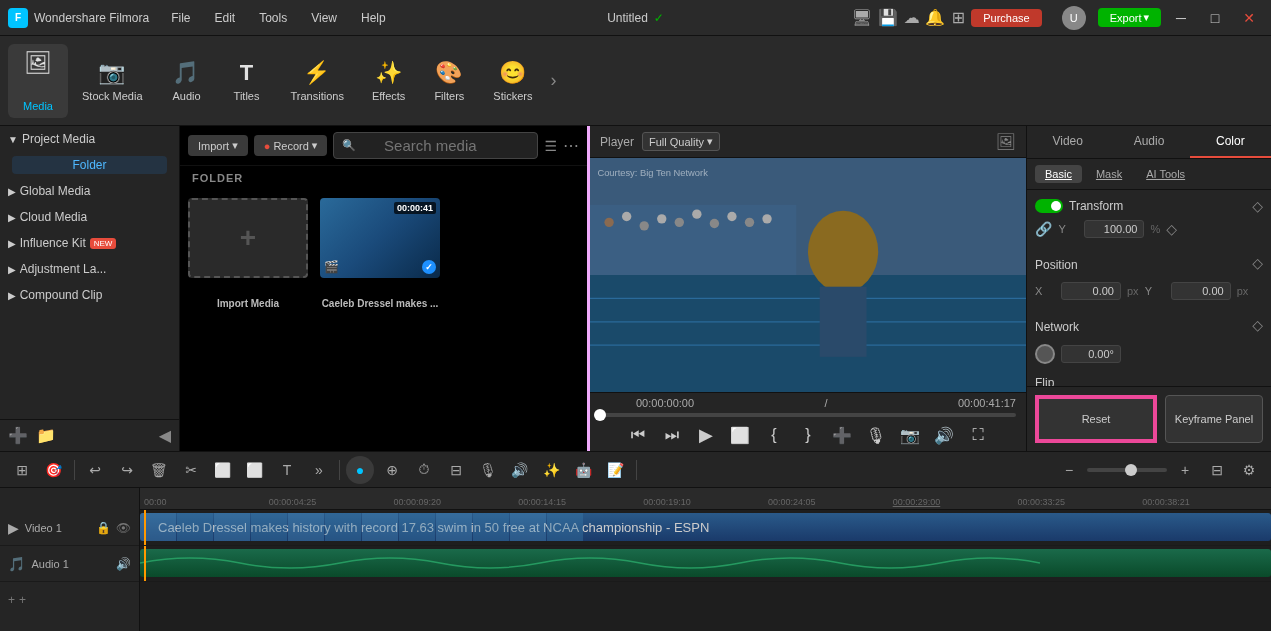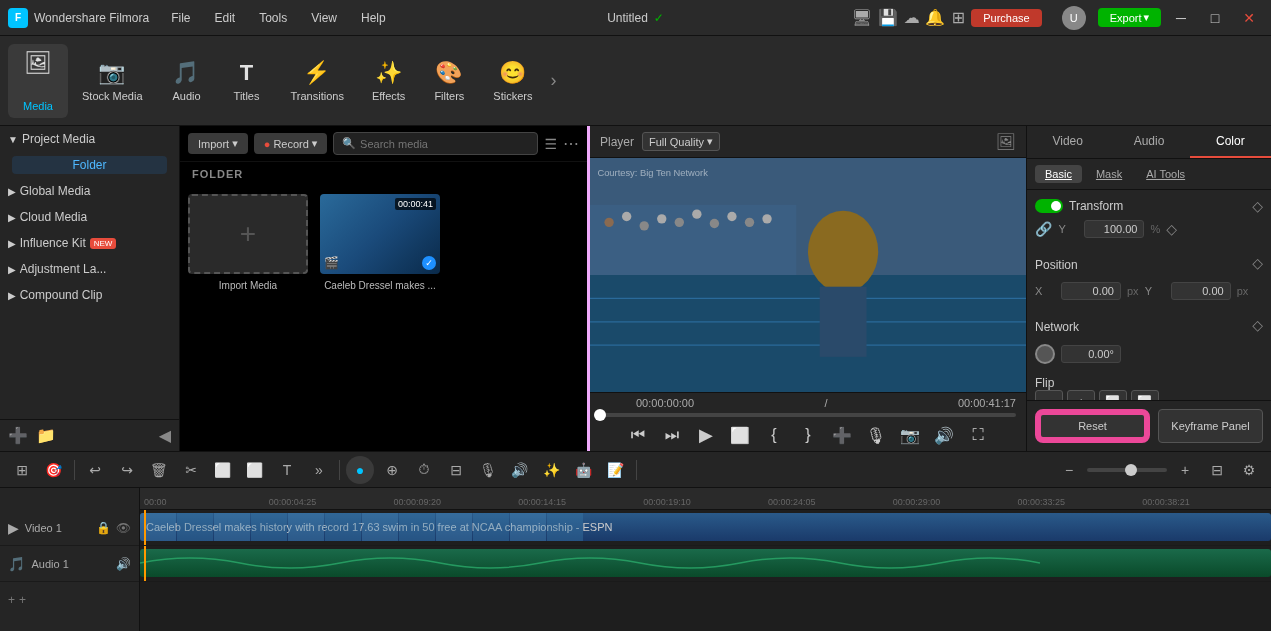--- a/index.html
+++ b/index.html
@@ -140,32 +140,33 @@
     .record-btn {
       background: #3a3a3a; border: none; color: #ccc; padding: 4px 10px;
       border-radius: 4px; cursor: pointer; font-size: 11px;
       display: flex; align-items: center; gap: 3px;
     }
     .search-box {
       flex: 1; background: #222; border: 1px solid #444; border-radius: 4px;
       padding: 4px 8px; color: #ccc; font-size: 11px; display: flex; align-items: center; gap: 4px;
     }
     .search-box input {
-      background: none; border: none; color: #ccc; font-size: 11px; outline: none; width: 100%;
+      background: none; border: none; color: #ccc; font-size: 15px; outline: none; width: 100%; margin-left: 24px;
     }
     .folder-header {
       padding: 6px 12px; font-size: 11px; color: #888; font-weight: bold;
       letter-spacing: 1px;
     }
     .media-grid {
       display: flex; flex-wrap: wrap; padding: 8px; gap: 12px; flex: 1;
     }
     .media-item {
-      display: flex; flex-direction: column; align-items: center; gap: 6px;
+      display: flex; flex-direction: column; align-items: center; gap: 20px;
       cursor: pointer;
+      font-weight: bold;
     }
     .media-thumb {
       width: 120px; height: 80px; background: #3a3a3a; border-radius: 4px;
       display: flex; align-items: center; justify-content: center;
       position: relative; overflow: hidden;
     }
     .media-thumb.import-placeholder {
       border: 2px dashed #555; background: #2a2a2a;
     }
     .media-thumb.import-placeholder .plus { font-size: 28px; color: #555; }
@@ -293,22 +294,22 @@
     .flip-buttons { display: flex; gap: 4px; flex-wrap: wrap; }
     .flip-btn {
       width: 28px; height: 24px; background: #333; border: 1px solid #555;
       border-radius: 3px; color: #aaa; cursor: pointer; font-size: 12px;
       display: flex; align-items: center; justify-content: center;
     }
     .right-bottom {
       padding: 8px; border-top: 1px solid #111; display: flex; gap: 8px;
     }
     .reset-btn {
-      flex: 1; background: #333; border: 6px solid #ec4899; color: #ccc;
-      padding: 5px; border-radius: 8px; cursor: pointer; font-size: 11px;
+      flex: 1; background: #333; border: 4px solid #ec4899; color: #ccc;
+      padding: 14px; border-radius: 0; cursor: pointer; font-size: 11px;
     }
     .keyframe-panel-btn {
       flex: 1; background: #333; border: 1px solid #555; color: #ccc;
       padding: 5px; border-radius: 4px; cursor: pointer; font-size: 11px;
     }
     .rotate-container { display: flex; align-items: center; gap: 6px; }
     .rotate-dial {
       width: 20px; height: 20px; background: #555; border-radius: 50%;
       border: 2px solid #888; flex-shrink: 0;
     }
@@ -708,28 +709,28 @@
     </div>
     <div class="timeline-tracks">
       <div class="time-ruler">
         <div style="display:flex;width:100%;padding:0 4px;gap:0;">
           <span style="font-size:9px;color:#666;flex:1;">00:00</span>
           <span style="font-size:9px;color:#666;flex:1;">00:00:04:25</span>
           <span style="font-size:9px;color:#666;flex:1;">00:00:09:20</span>
           <span style="font-size:9px;color:#666;flex:1;">00:00:14:15</span>
           <span style="font-size:9px;color:#666;flex:1;">00:00:19:10</span>
           <span style="font-size:9px;color:#666;flex:1;">00:00:24:05</span>
-          <span style="font-size:9px;color:#666;flex:1;">00:00:29:00</span>
+          <span style="font-size:9px;color:#666;flex:1;text-decoration:underline;">00:00:29:00</span>
           <span style="font-size:9px;color:#666;flex:1;">00:00:33:25</span>
           <span style="font-size:9px;color:#666;flex:1;">00:00:38:21</span>
         </div>
       </div>
       <div class="track-row" style="position:relative;">
         <div style="position:absolute;left:0;top:3px;right:0;height:28px;background:linear-gradient(180deg,#2a5a8a,#1a3a6a);border-radius:3px;overflow:hidden;display:flex;align-items:center;padding:0 6px;">
-          <span style="font-size:11px;color:#ccc;white-space:nowrap;overflow:hidden;">Caeleb Dressel makes history with record 17.63 swim in 50 free at NCAA championship - ESPN</span>
+          <span style="font-size:13px;color:#ccc;white-space:nowrap;overflow:hidden;margin-left:12px;">Caeleb Dressel makes history with record 17.63 swim in 50 free at NCAA championship - ESPN</span>
 
           <div style="position:absolute;top:0;left:0;right:0;bottom:0;display:flex;gap:1px;overflow:hidden;opacity:0.4;pointer-events:none;">
             <div style="width:36px;height:28px;background:#4a8ab8;flex-shrink:0;"></div>
             <div style="width:36px;height:28px;background:#3a7aaa;flex-shrink:0;"></div>
             <div style="width:36px;height:28px;background:#4a8ab8;flex-shrink:0;"></div>
             <div style="width:36px;height:28px;background:#3a7aaa;flex-shrink:0;"></div>
             <div style="width:36px;height:28px;background:#4a8ab8;flex-shrink:0;"></div>
             <div style="width:36px;height:28px;background:#3a7aaa;flex-shrink:0;"></div>
             <div style="width:36px;height:28px;background:#4a8ab8;flex-shrink:0;"></div>
             <div style="width:36px;height:28px;background:#3a7aaa;flex-shrink:0;"></div>

